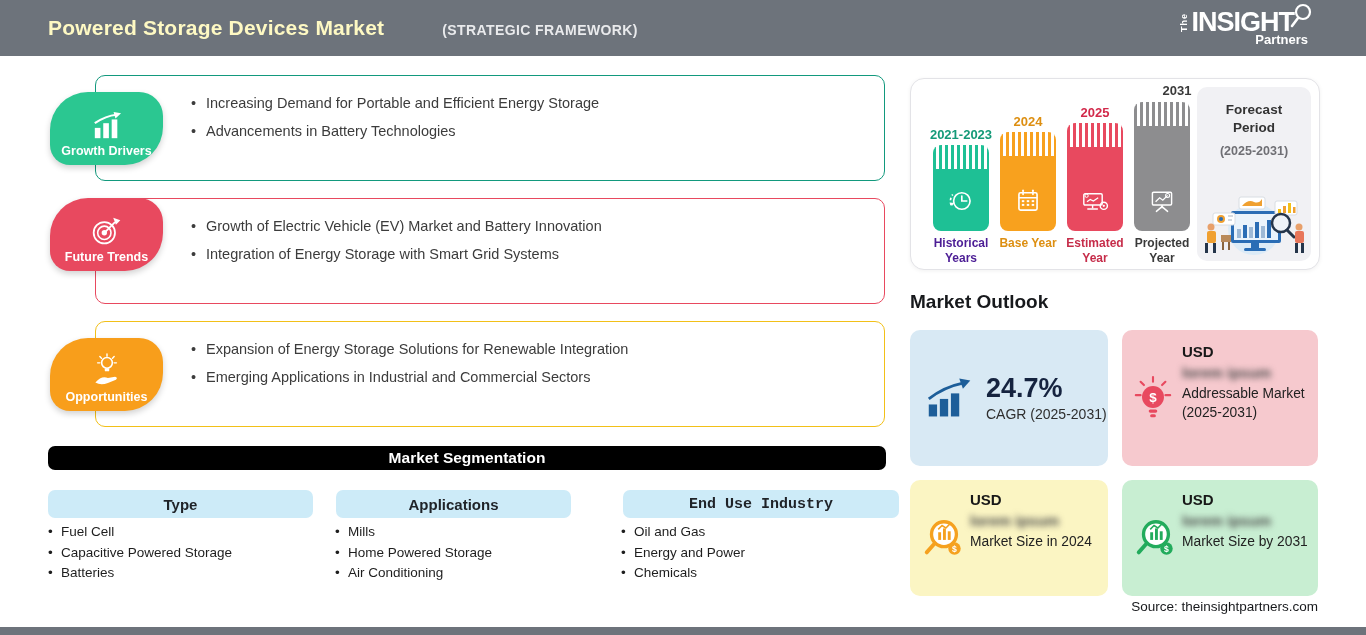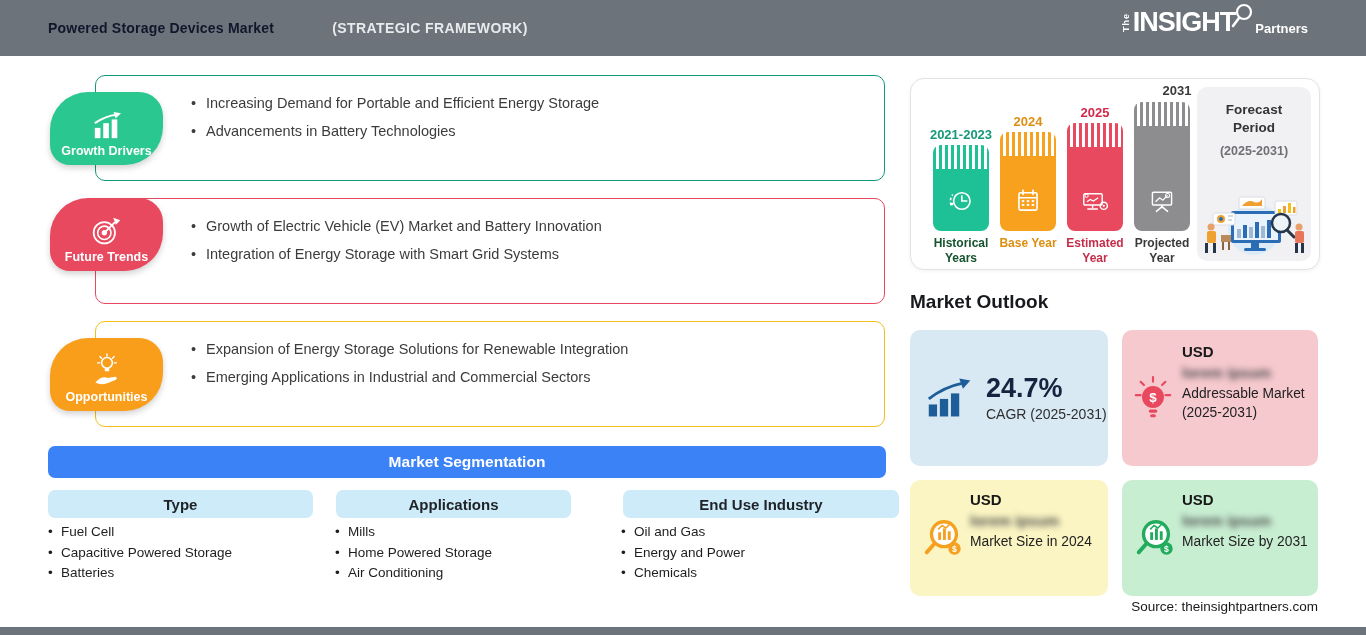--- a/index.html
+++ b/index.html
@@ -3,26 +3,26 @@
 <meta charset="utf-8">
 <style>
   html,body{margin:0;padding:0;background:#fff;}
   #app{position:relative;width:1366px;height:635px;overflow:hidden;background:#fff;
        font-family:"Liberation Sans","DejaVu Sans",sans-serif;}
 
   
   .header{position:absolute;top:0;left:0;width:1366px;height:56px;background:#6d737b;
           display:flex;align-items:center;}
   .header-title-wrap{margin-left:48px;display:flex;align-items:baseline;gap:10px;}
-  .header-title{color:#0f172a;font-size:14px;font-weight:700;letter-spacing:.2px;}
+  .header-title{color:#fef9c3;font-size:21px;font-weight:700;letter-spacing:.2px;}
   .header-subtitle{color:#e9eaec;font-size:14px;font-weight:700;letter-spacing:.4px;margin-left:48px;}
   .logo{position:absolute;right:52px;top:8px;display:flex;align-items:flex-start;}
   .logo-the{writing-mode:vertical-rl;transform:rotate(180deg);color:#fff;font-size:9px;
             font-weight:700;letter-spacing:1px;margin-top:5px;margin-right:2px;}
-  .logo-main{display:flex;align-items:flex-end;}
+  .logo-main{display:flex;flex-direction:column;align-items:flex-end;}
   .logo-name-row{display:flex;align-items:center;position:relative;}
   .logo-name{color:#fff;font-size:27px;font-weight:700;letter-spacing:-1px;line-height:28px;}
   .logo-mag{margin-left:-6px;margin-top:-12px;}
   .logo-partners{color:#fff;font-size:13px;font-weight:700;margin-top:-4px;margin-right:6px;}
 
   .bottom-bar{position:absolute;left:0;bottom:0;width:1366px;height:8px;background:#6d737b;}
 
   
   .fw-box{position:absolute;left:95px;width:790px;height:106px;background:#fff;
           border-radius:10px;box-sizing:border-box;}
@@ -37,27 +37,27 @@
   .blob{position:absolute;left:50px;width:113px;height:73px;display:flex;flex-direction:column;
         align-items:center;justify-content:flex-end;padding-bottom:7px;box-sizing:border-box;
         border-radius:38px 24px 38px 20px;box-shadow:0 3px 6px rgba(0,0,0,.18);z-index:5;}
   .blob-green{top:92px;background:#2bc791;}
   .blob-red{top:198px;background:#e8495f;}
   .blob-orange{top:338px;background:#f89e1b;}
   .blob-label{color:#fff;font-size:12.5px;font-weight:700;margin-top:3px;white-space:nowrap;}
   .blob svg{display:block;}
 
   
-  .seg-bar{position:absolute;left:48px;top:446px;width:838px;height:32px;background:#3b82f6;
+  .seg-bar{position:absolute;left:48px;top:446px;width:838px;height:24px;background:#000000;
            border-radius:7px;display:flex;align-items:center;justify-content:center;}
   .seg-bar span{color:#fff;font-size:15.5px;font-weight:700;}
   .seg-col-header{position:absolute;top:490px;height:28px;background:#cdebf8;border-radius:7px;
                   display:flex;align-items:center;justify-content:center;}
   .seg-col-header span{font-size:15px;font-weight:700;color:#1f2328;}
-  .seg-h1{left:48px;width:265px;} .seg-h2{left:336px;width:235px;} .seg-h3{left:623px;width:276px;}
+  .seg-h1{left:48px;width:265px;} .seg-h2{left:336px;width:235px;} .seg-h3{left:623px;width:276px;font-family:Liberation Mono, monospace;}
   .seg-list{position:absolute;top:522px;margin:0;padding:0;list-style:none;}
   .seg-l1{left:48px;} .seg-l2{left:335px;} .seg-l3{left:621px;}
   .seg-list li{position:relative;padding-left:13px;font-size:13.5px;color:#1e1e1e;line-height:20.5px;}
   .seg-list li::before{content:"\2022";position:absolute;left:0;color:#1e1e1e;}
 
   
   .tl-panel{position:absolute;left:910px;top:78px;width:408px;height:190px;background:#fff;
             border:1px solid #e3e3e7;border-radius:14px;box-shadow:0 1px 4px rgba(0,0,0,.06);}
   .tl-bar{position:absolute;width:56px;border-radius:8px;overflow:hidden;}
   .tl-stripes{height:24px;background:repeating-linear-gradient(90deg,var(--c) 0 3px,#fff 3px 6px);}
@@ -67,21 +67,21 @@
   .tl-b2{--c:#f8a11e;left:89px;top:53px;height:99px;}
   .tl-b3{--c:#e8495f;left:156px;top:44px;height:108px;}
   .tl-b4{--c:#8d8d8f;left:223px;top:23px;height:129px;}
   .tl-year{position:absolute;width:70px;text-align:center;font-size:13px;font-weight:700;}
   .tl-y1{left:15px;top:48px;color:#149a78;}
   .tl-y2{left:82px;top:35px;color:#dd8f12;}
   .tl-y3{left:149px;top:26px;color:#d2294a;}
   .tl-y4{left:231px;top:4px;color:#3a3a3a;}
   .tl-caption{position:absolute;top:157px;width:66px;text-align:center;font-size:12px;
               font-weight:700;line-height:1.25;}
-  .tl-c1{left:17px;color:#14532d;text-align:center;} .tl-c2{left:84px;color:#dd8f12;}
+  .tl-c1{left:17px;color:#4c1d95;text-align:center;} .tl-c2{left:84px;color:#dd8f12;}
   .tl-c3{left:151px;color:#c62d4a;} .tl-c4{left:218px;color:#3a3a3a;}
   .tl-forecast{position:absolute;left:286px;top:8px;width:114px;height:174px;background:#f1f1f4;
                border-radius:10px;text-align:center;box-sizing:border-box;padding-top:14px;}
   .tl-forecast-title{font-size:13.5px;font-weight:700;color:#333;line-height:1.3;width:80px;margin:0 auto;}
   .tl-forecast-range{font-size:12.5px;color:#6f6f74;font-weight:700;margin-top:8px;}
   .tl-illustration{position:absolute;left:4px;bottom:6px;}
 
   
   .mo-heading{position:absolute;left:910px;top:291px;font-size:19px;font-weight:700;color:#17191c;}
   .mo-card{position:absolute;border-radius:10px;box-sizing:border-box;}

